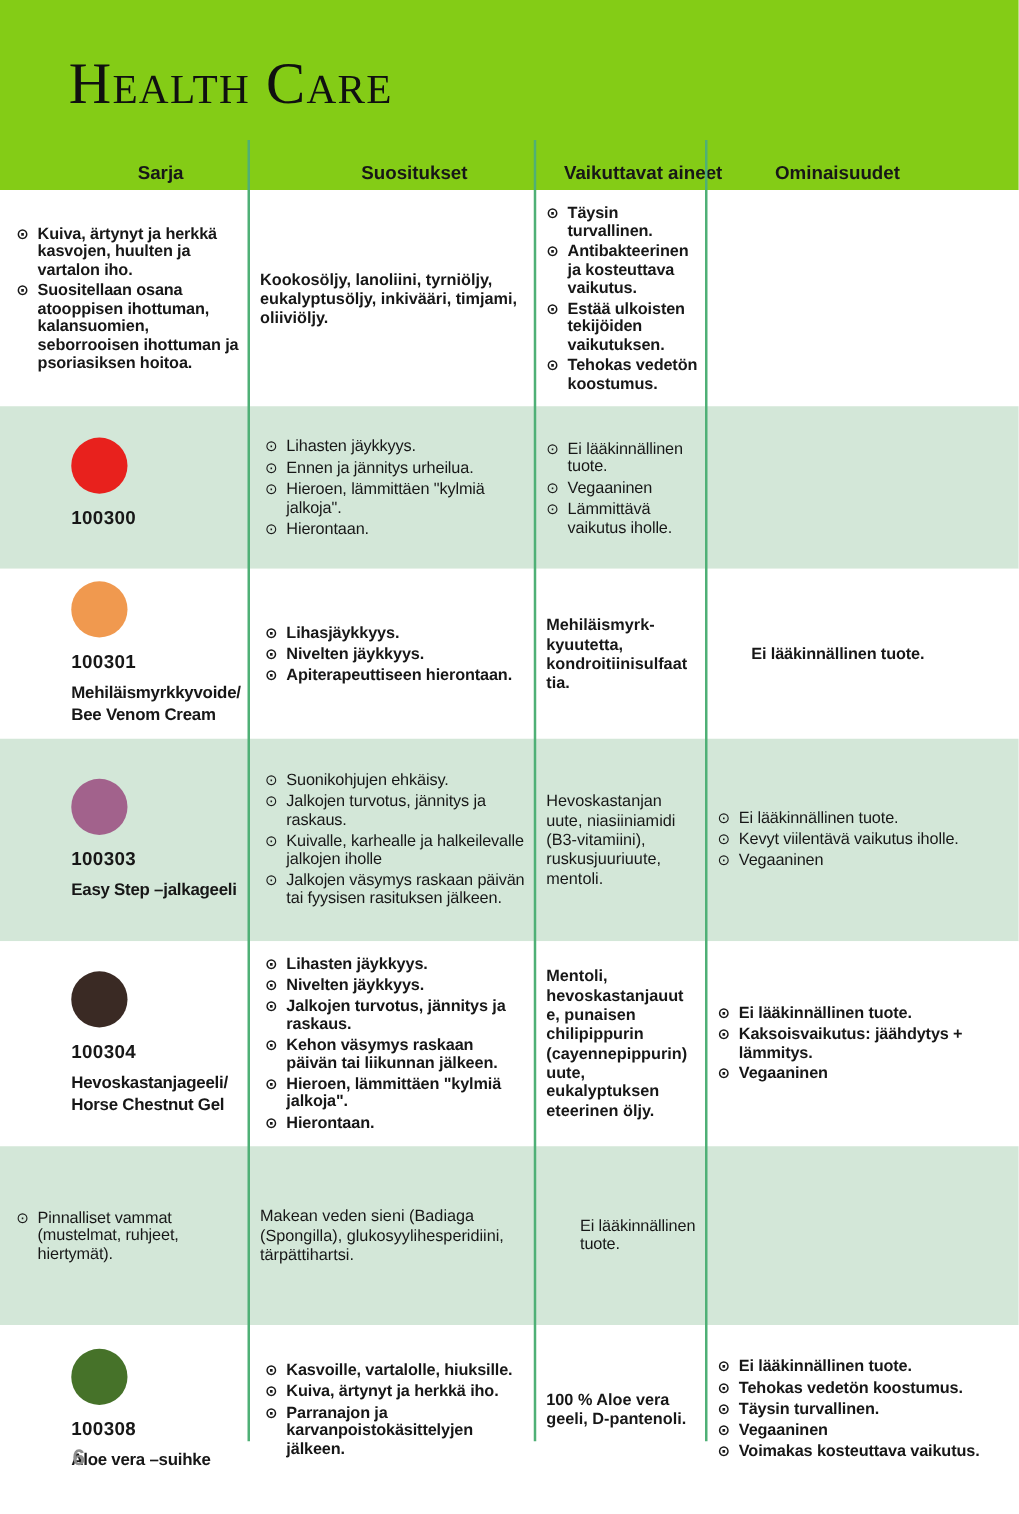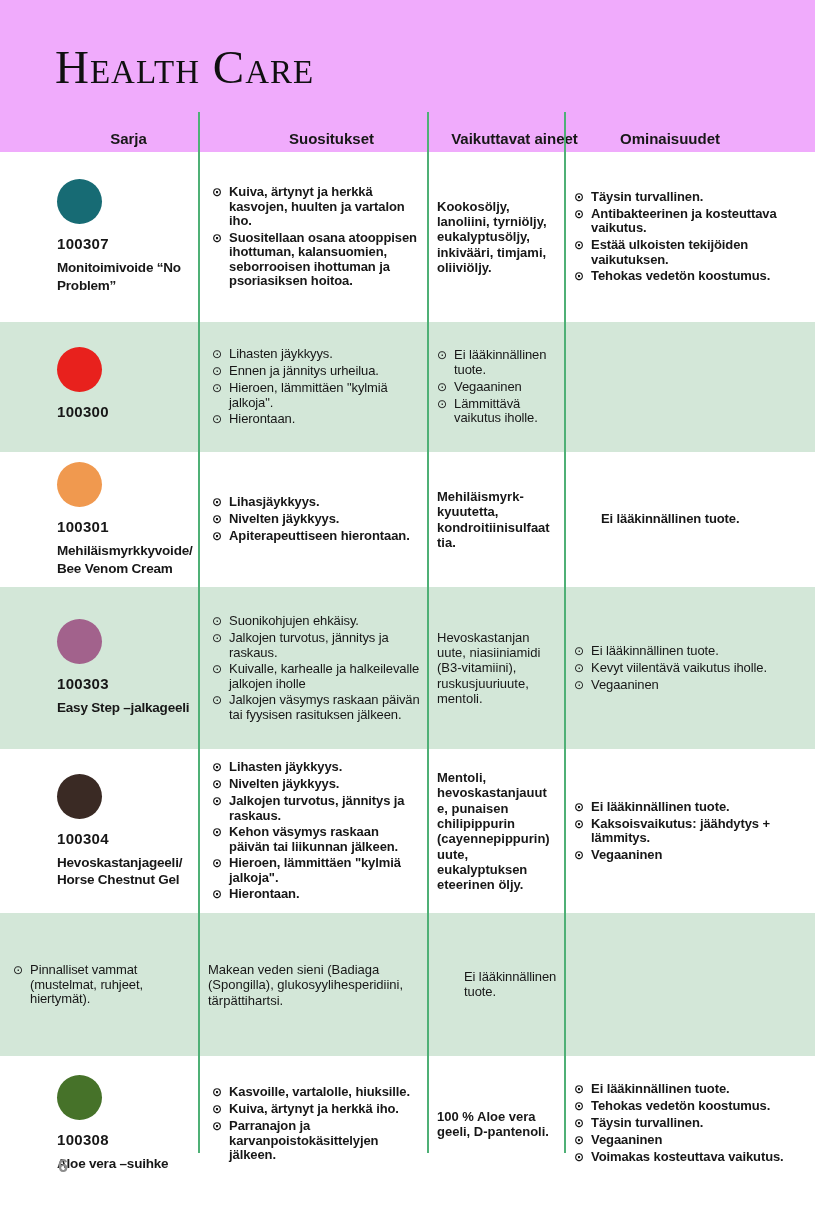--- a/index.html
+++ b/index.html
@@ -6,21 +6,21 @@
   body{
     width:815px;height:1211px;
     background:#ffffff;
     font-family:"Liberation Sans","DejaVu Sans",sans-serif;
     color:#171717;
     -webkit-font-smoothing:antialiased;
   }
   .page{position:relative;width:815px;height:1211px;overflow:hidden;background:#ffffff;}
 
   
-  .band{position:relative;height:152px;background:#f0abfc;}
+  .band{position:relative;height:152px;background:#84cc16;}
   .title{
     font-family:"Liberation Serif","DejaVu Serif",serif;
     font-variant:small-caps;
     font-size:47px;line-height:1;
     letter-spacing:1px;color:#101010;
     padding:44px 0 0 55px;margin:0;font-weight:500;
   }
   .thead{
     position:absolute;left:0;bottom:5px;width:815px;
     display:grid;grid-template-columns:199px 229px 137px 250px;
@@ -74,25 +74,20 @@
     <div class="thead">
       <div class="th th-sarja">Sarja</div>
       <div class="th">Suositukset</div>
       <div class="th">Vaikuttavat aineet</div>
       <div class="th th-omin">Ominaisuudet</div>
     </div>
   </div>
 
   <div id="rows">
   <div class="row bold" style="min-height: 170px;">
-    <div class="c c-sarja">
-      <div class="dot" style="background: rgb(23, 107, 116);"></div>
-      <div class="code">100307</div>
-      <div class="name">Monitoimivoide “No Problem”</div>
-    </div>
     <div class="c c-rec rec-list">
           <div class="li">
             <span class="bullet">⊙</span>
             <span class="txt">Kuiva, ärtynyt ja herkkä kasvojen, huulten ja vartalon iho.</span>
           </div>
           <div class="li">
             <span class="bullet">⊙</span>
             <span class="txt">Suositellaan osana atooppisen ihottuman, kalansuomien, seborrooisen ihottuman ja psoriasiksen hoitoa.</span>
           </div>
         </div>

